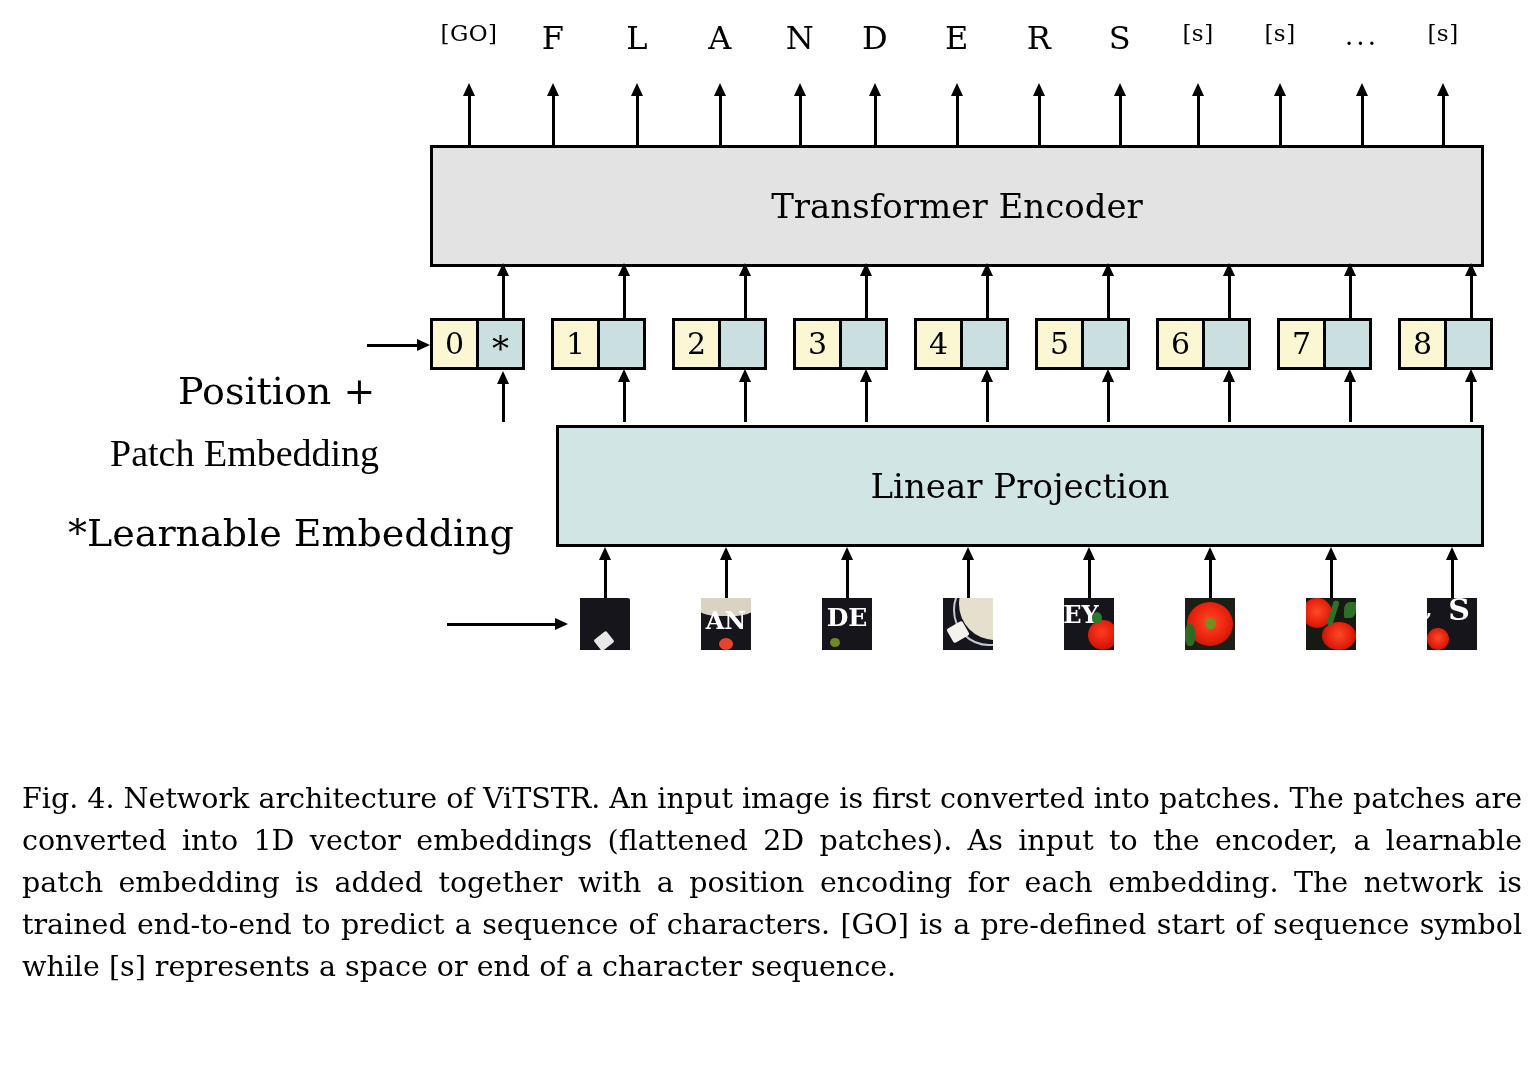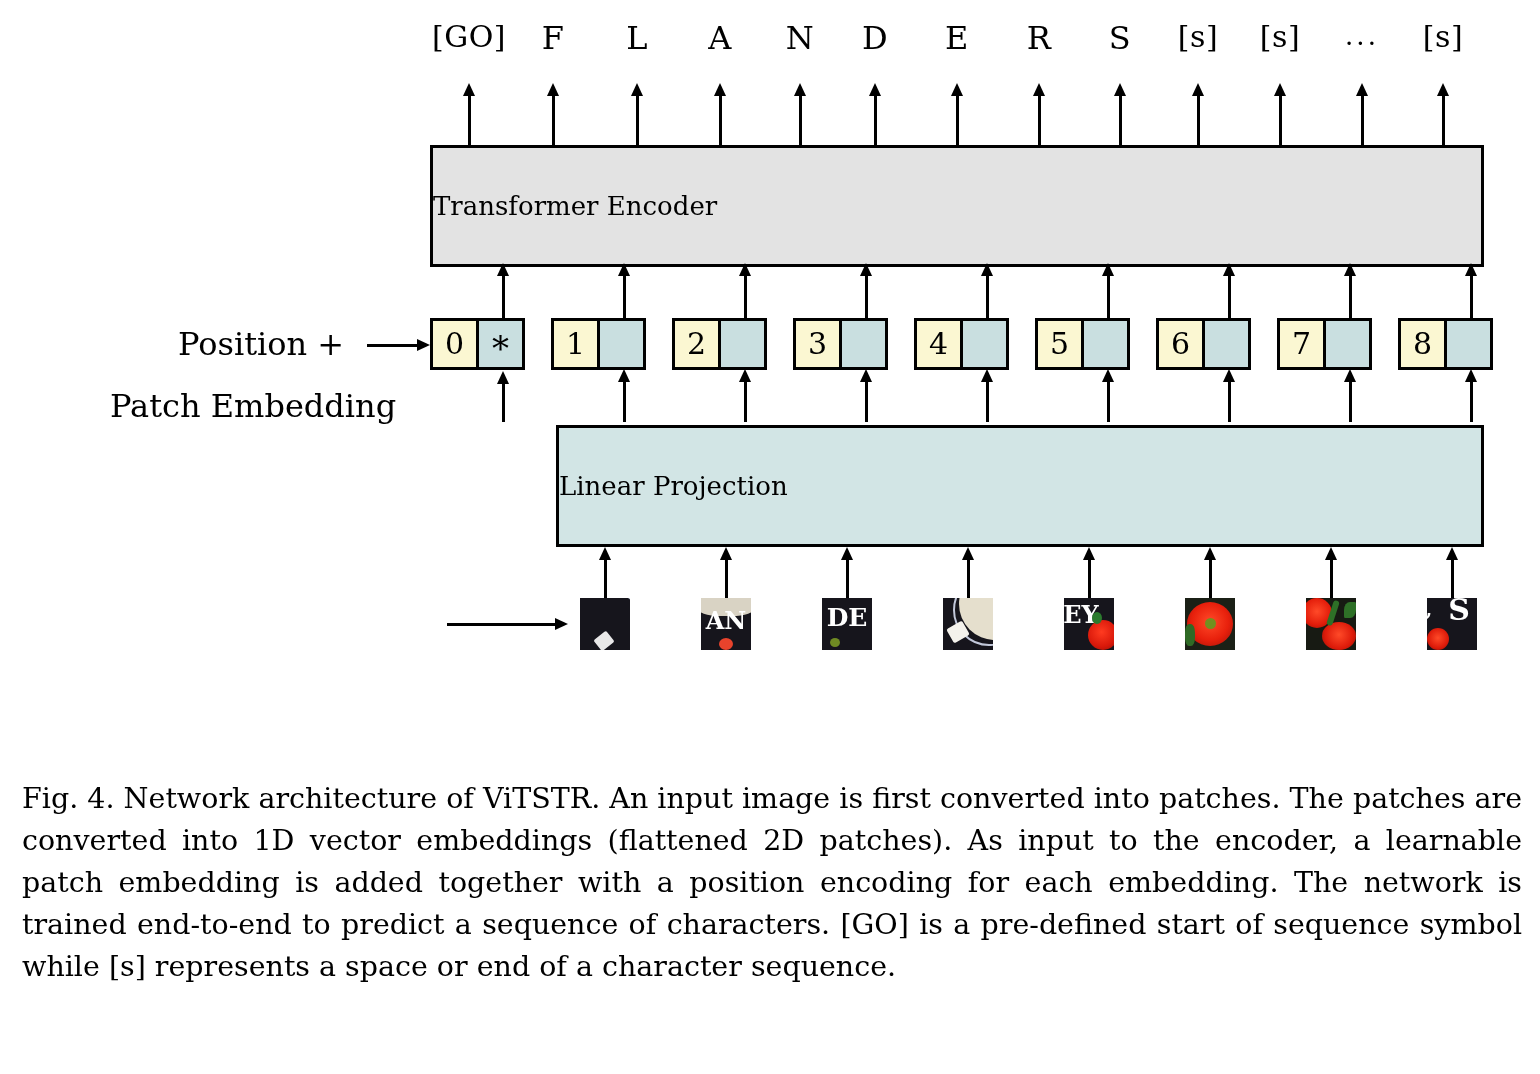--- a/index.html
+++ b/index.html
@@ -19,21 +19,21 @@
     position:absolute;
     font-family:"DejaVu Serif", serif;
     font-size:32px;
     line-height:1;
     text-align:center;
     white-space:nowrap;
     transform:translateX(-50%);
     top:22px;
     letter-spacing:0.5px;
   }
-  .tok.small{font-size:30px;}
+  .tok.small{font-size:23px;}
   .tok.dots{font-size:26px;letter-spacing:3px;top:30px;}
 
   
   .arrow-up{
     position:absolute;
     width:0;height:0;
   }
   .arrow-up .shaft{
     position:absolute;left:-1px;top:0;width:2.5px;background:#000;
   }
@@ -53,22 +53,22 @@
     border-top:6px solid transparent;
     border-bottom:6px solid transparent;
     border-left:13px solid #000;
   }
 
   
   .block{
     position:absolute;
     border:3.5px solid #000;
     box-sizing:border-box;
-    display:flex;align-items:center;justify-content:flex-start;
-    font-size:26px;
+    display:flex;align-items:center;justify-content:center;
+    font-size:34px;
     font-family:"DejaVu Serif", serif;
   }
   #encoder-block{
     left:430px;top:145px;width:1054px;height:122px;
     background:#e3e3e3;
   }
   #projection-block{
     left:556px;top:425px;width:928px;height:122px;
     background:#d2e5e5;
   }
@@ -99,26 +99,27 @@
     display:flex;align-items:center;justify-content:center;
     font-size:30px;
     font-family:"DejaVu Serif", serif;
     line-height:1;
   }
 
   
   .left-label{
     position:absolute;
     font-family:"DejaVu Serif", serif;
-    font-size:32px;
+    font-size:38px;
     white-space:nowrap;
     line-height:1;
+    margin-top:44px;
   }
   #label-position{left:178px;top:328px;}
-  #label-patch-emb{left:110px;top:390px;}
+  #label-patch-emb{left:110px;top:390px;font-family:Liberation Serif, serif;}
   #label-learnable{left:68px;top:470px;}
 
   
   .patch{
     position:absolute;
     width:50px;height:52px;
     overflow:hidden;
     background:#1b1a22;
   }
   .patch .layer{position:absolute;}
@@ -338,20 +339,23 @@
   <div class="left-label" id="label-position">
     <span>Position +</span>
   </div>
   <div class="arrow-right" id="position-arrow" style="left:367px;top:344px;">
     <div class="shaft" style="width:50px;"></div>
     <div class="head" style="left:50px;"></div>
   </div>
   <div class="left-label" id="label-patch-emb">
     <span>Patch Embedding</span>
   </div>
+  <div class="left-label" id="label-learnable">
+    <span>*Learnable Embedding</span>
+  </div>
 
   <div class="arrow-up" style="left:503px;top:382px;">
     <div class="shaft" style="height:40px;"></div>
     <div class="head"></div>
   </div>
 
   <div id="proj-to-embed-arrows">
       <div class="arrow-up" style="left: 624px; top: 380px;">
         <div class="shaft" style="height:42px;"></div>
         <div class="head"></div>

